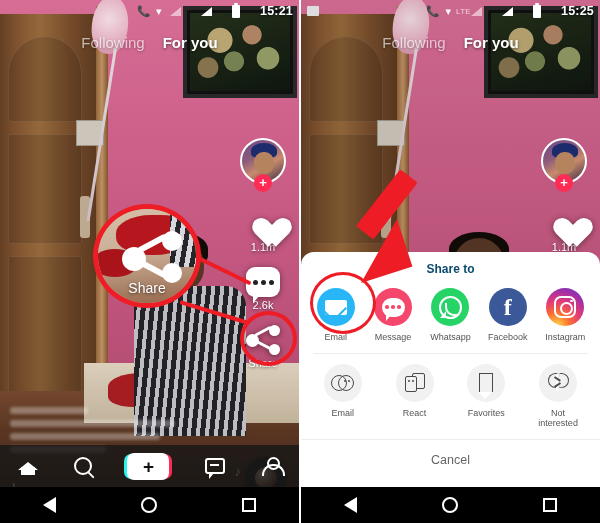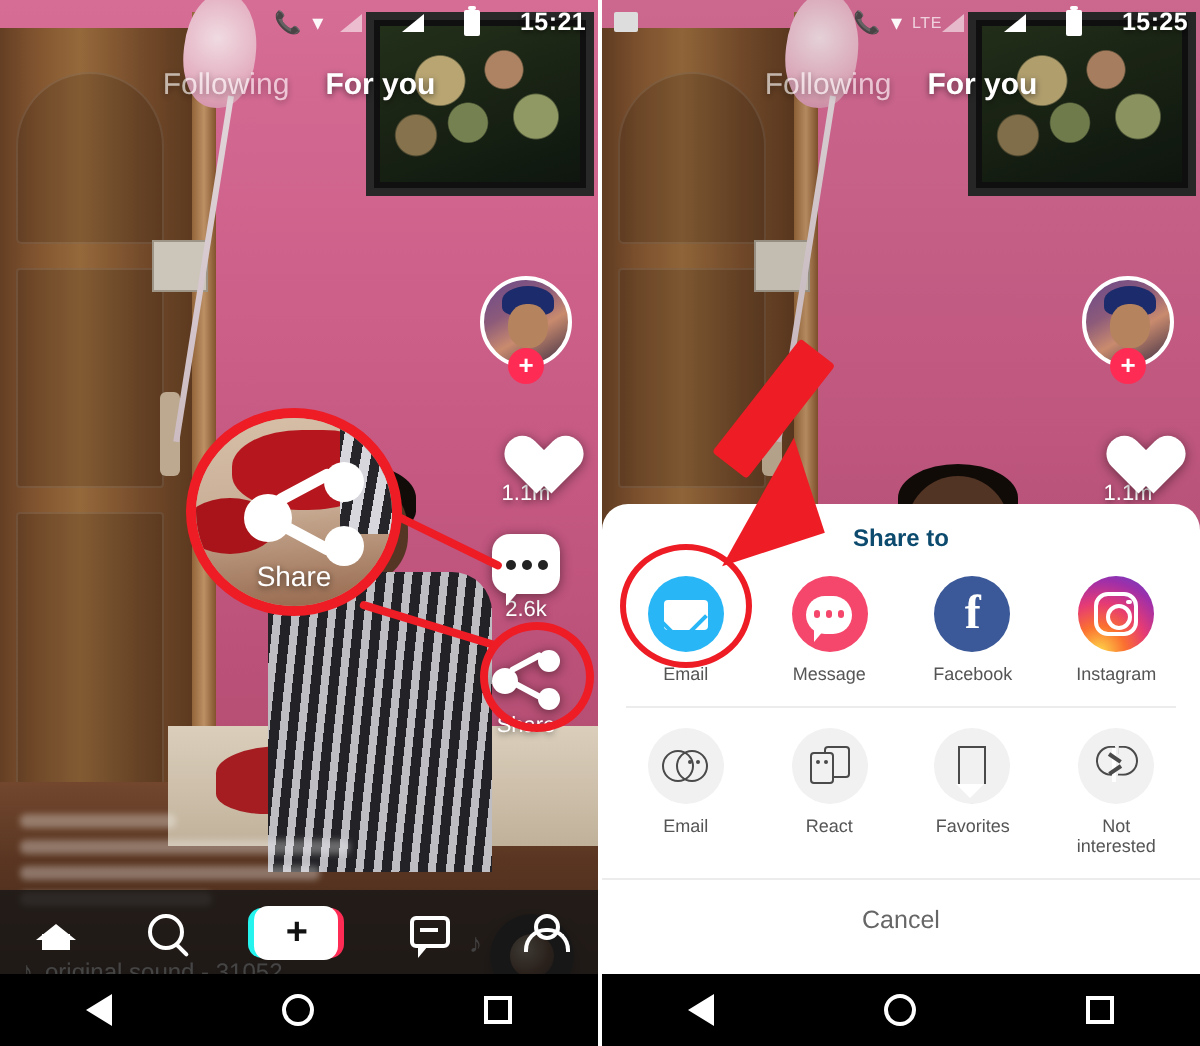--- a/index.html
+++ b/index.html
@@ -327,21 +327,20 @@
     </div>
 
     <div class="caption">
       <div class="cap-line cap-1"></div>
       <div class="cap-line cap-2"></div>
       <div class="cap-line cap-3"></div>
       <div class="cap-line cap-4"></div>
     </div>
     <div class="soundrow">
       <span class="note">♪</span>
-      <span>original sound - 31052</span>
     </div>
     <div class="notefloat">♪</div>
     <div class="disc">
         <div class="lbl"></div>
       </div>
 
     <div class="ttnav">
       <div class="nav-btn">
           <span class="home-ico"></span>
         </div>
@@ -469,20 +468,28 @@
           <div class="sh-circle c-msg">
             <span class="msg-b">
                 <i class="msg-d"></i>
                 <i class="msg-d"></i>
                 <i class="msg-d"></i>
               </span>
           </div>
           <div class="sh-label">Message</div>
         </div>
         <div class="sh-item">
+          <div class="sh-circle c-wa">
+              <span class="wa-g">
+                <i class="wa-tail"></i>
+              </span>
+            </div>
+          <div class="sh-label">Whatsapp</div>
+        </div>
+        <div class="sh-item">
           <div class="sh-circle c-fb">
               <span class="fb-f">f</span>
             </div>
           <div class="sh-label">Facebook</div>
         </div>
         <div class="sh-item">
           <div class="sh-circle c-ig">
               <span class="ig-o">
                 <i class="dot"></i>
               </span>

